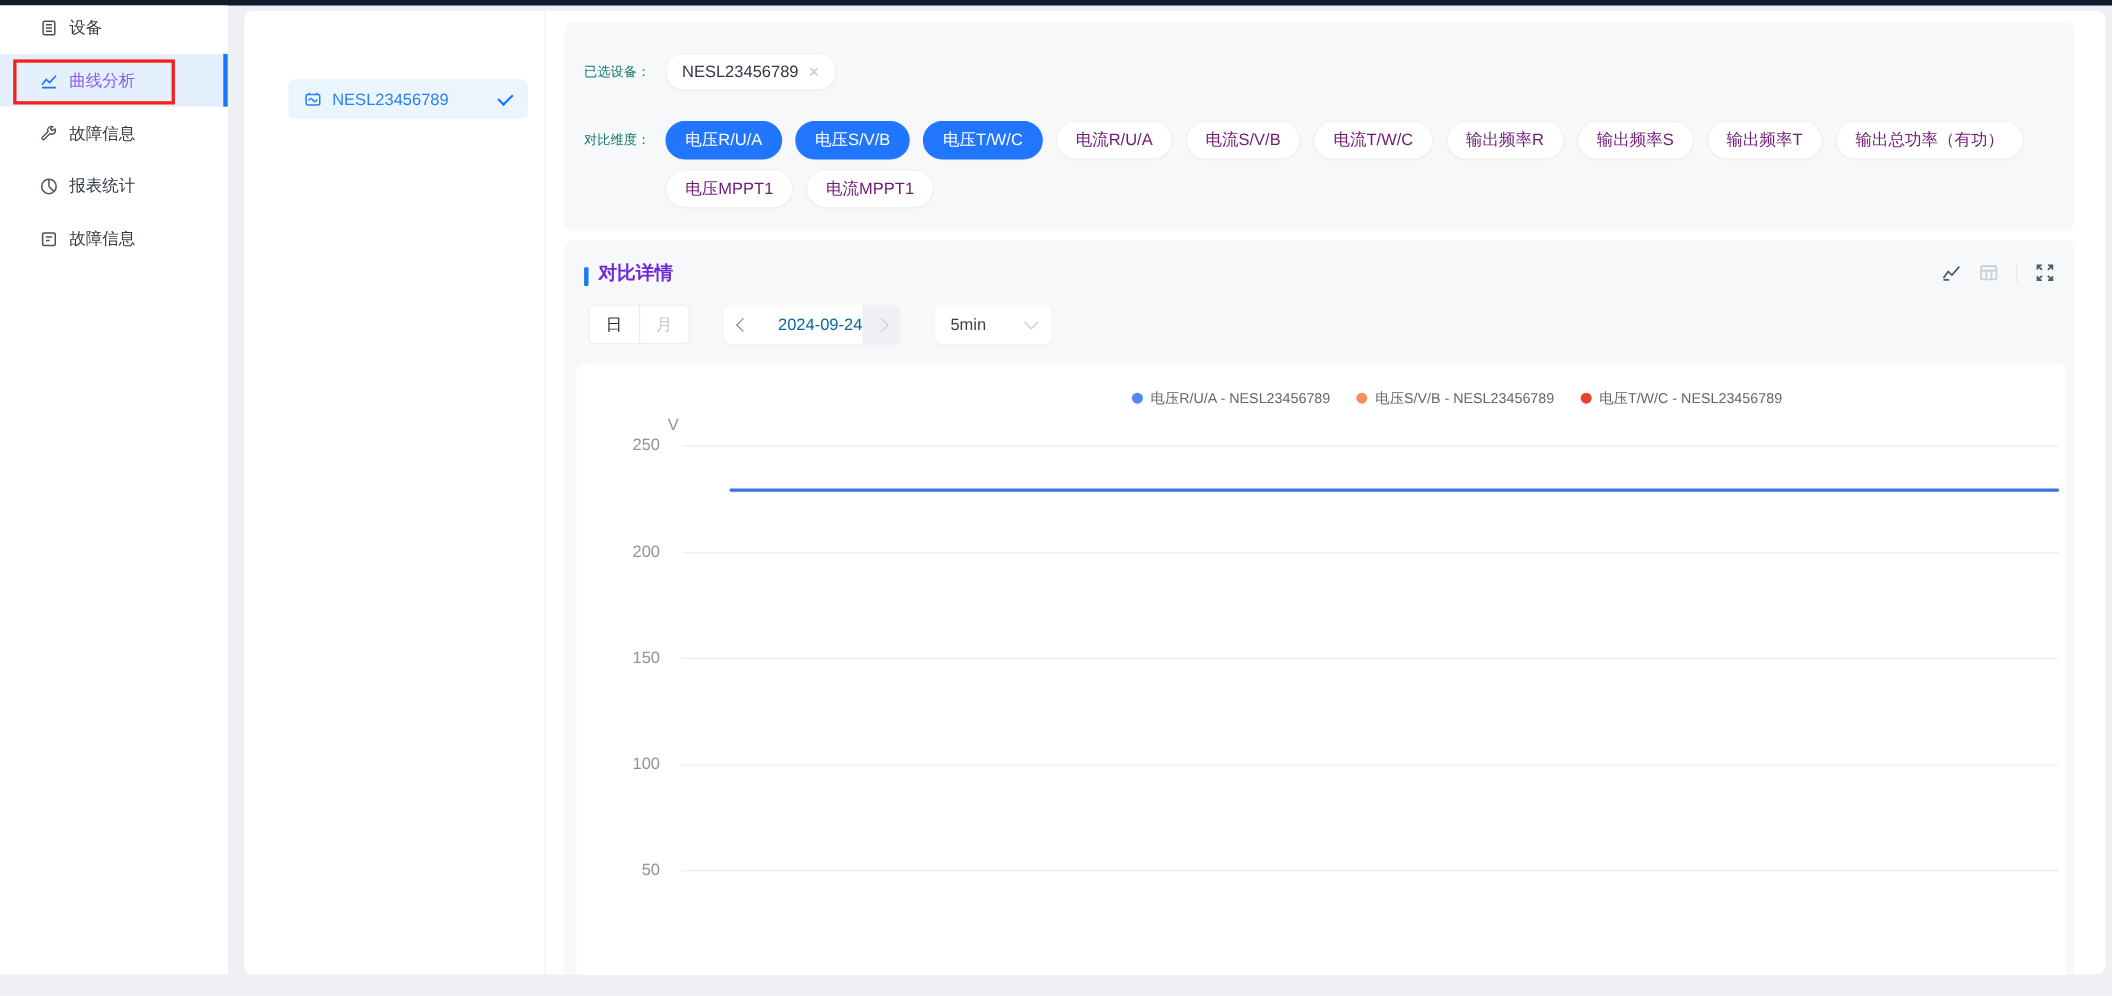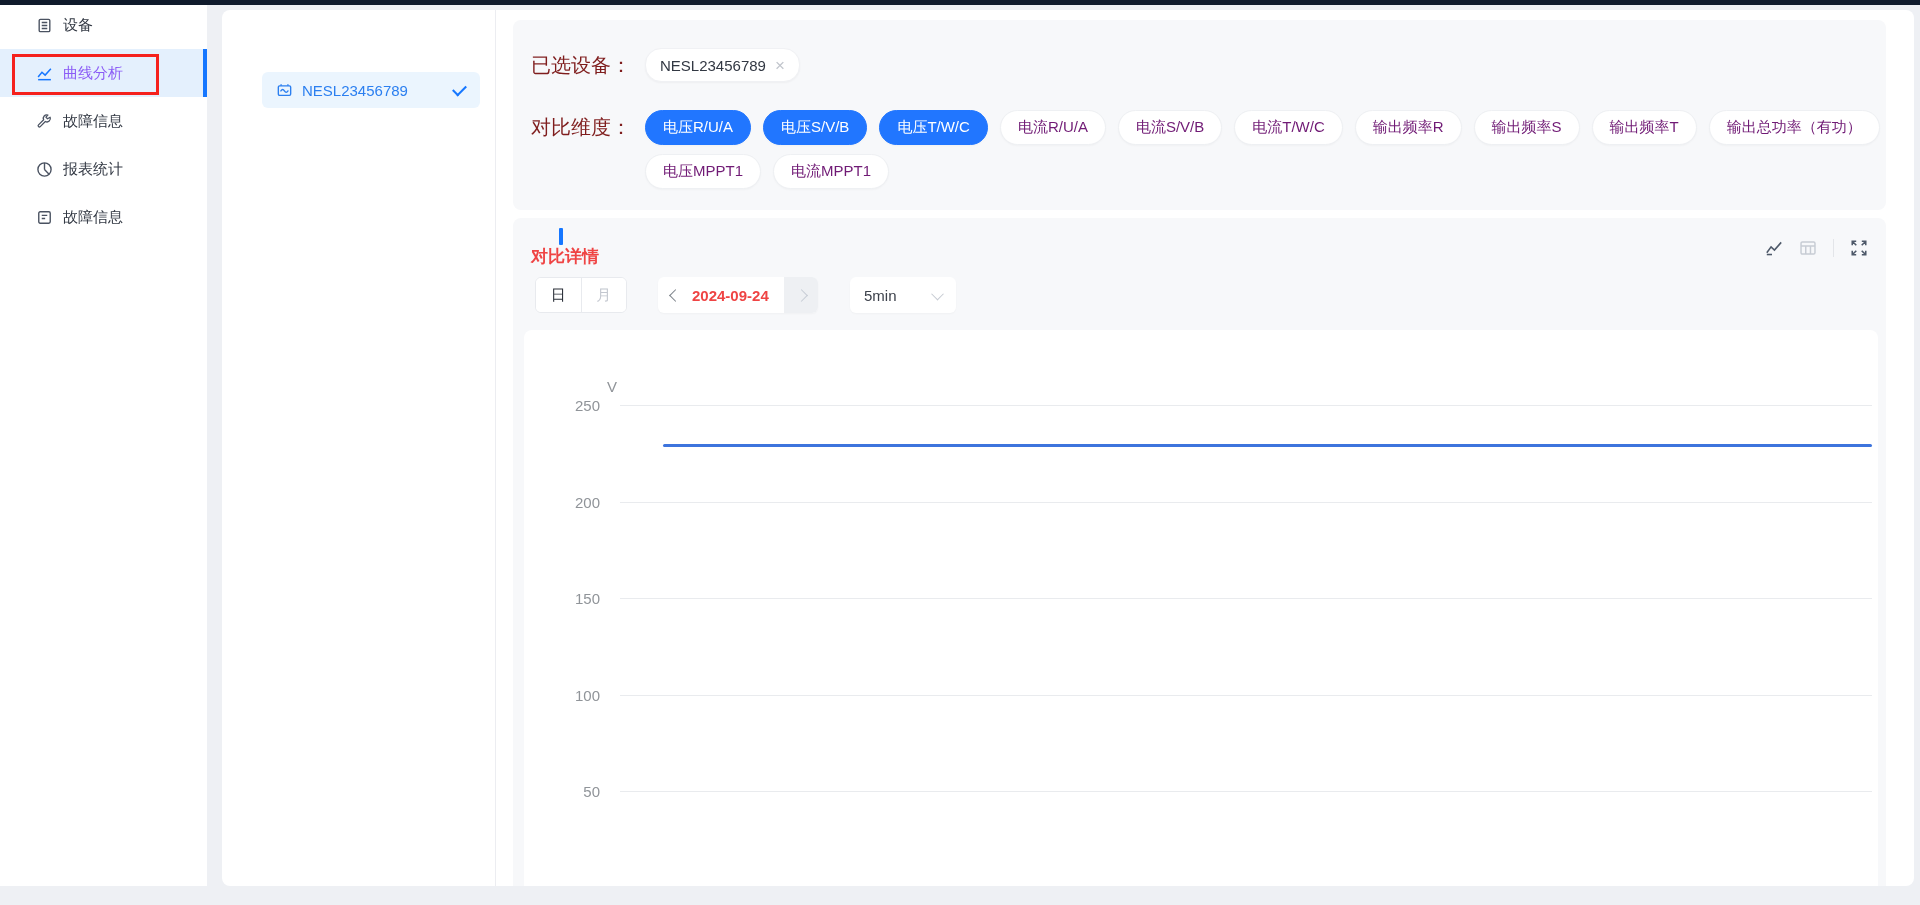--- a/index.html
+++ b/index.html
@@ -32,49 +32,49 @@
   .plant-row .t-icon{width:17px;height:17px;margin-right:9px;display:inline-flex;color:#2b7ff0;}
   .device-row{position:absolute;left:40px;top:62px;width:218px;height:36px;background:#ebf5fe;border-radius:6px;display:flex;align-items:center;padding:0 14px;box-sizing:border-box;color:#2b7ff0;font-size:15px;cursor:pointer;}
   .device-row .t-icon{width:17px;height:17px;margin-right:9px;display:inline-flex;color:#2b7ff0;}
   .t-icon svg{width:100%;height:100%;}
   .check{width:11px;height:6px;border-left:2px solid #1677ff;border-bottom:2px solid #1677ff;transform:rotate(-45deg);margin-left:auto;margin-top:-3px;}
 
   
   .main-pane{position:absolute;left:274px;top:0;right:0;bottom:0;}
   .filter-card{position:absolute;left:17px;top:10px;width:1373px;height:190px;background:#f7f8fa;border-radius:8px;box-sizing:border-box;}
   .f-row1{position:absolute;left:18px;top:28px;display:flex;align-items:center;}
-  .flabel{font-size:20px;color:#7f1d1d;font-weight:500;margin-right:14px;}
+  .flabel{font-size:12px;color:#0f766e;font-weight:500;margin-right:14px;}
   .chip{height:32px;background:#fff;border:1px solid #f0f1f4;border-radius:16px;display:inline-flex;align-items:center;padding:0 14px;font-size:15px;color:#323843;box-shadow:0 1px 2px rgba(0,0,0,.04);cursor:default;}
   .chip-x{margin-left:9px;color:#c1c5cc;font-size:17px;line-height:1;cursor:pointer;}
   .f-row2{position:absolute;left:18px;top:90px;display:flex;align-items:flex-start;}
   .f-row2 .flabel{line-height:35px;}
   .dim-rows{display:flex;flex-direction:column;gap:9px;}
   .dim-row{display:flex;gap:12px;}
   .pill{height:35px;padding:0 17px;border-radius:18px;background:#fff;border:1px solid #eef0f3;box-shadow:0 1px 2px rgba(0,0,0,.03);font-size:15px;color:#701a75;font-family:inherit;cursor:pointer;white-space:nowrap;}
   .pill.sel{background:#2176ff;border-color:#2176ff;color:#fff;font-weight:500;}
 
   
   .detail-card{position:absolute;left:17px;top:208px;width:1373px;height:668px;background:#f7f8fa;border-radius:8px 8px 0 0;}
   .detail-header{position:absolute;left:0;top:18px;right:0;height:24px;display:flex;align-items:center;padding:0 18px;}
-  .d-title{display:flex;align-items:center;font-size:17px;font-weight:700;color:#ef4444;flex-direction:column;}
+  .d-title{display:flex;align-items:flex-end;font-size:17px;font-weight:700;color:#6d28d9;}
   .tbar{width:4px;height:17px;background:#1677ff;border-radius:1px;margin-right:9px;}
   .tools{margin-left:auto;display:flex;align-items:center;gap:16px;}
   .tool{width:18px;height:18px;display:inline-flex;cursor:pointer;color:#4e5969;}
   .tool svg{width:18px;height:18px;}
   .tool.inactive{color:#c7ccd4;}
   .tool-divider{width:1px;height:18px;background:#e3e5e9;}
 
   .controls{position:absolute;left:22px;top:59px;height:36px;display:flex;align-items:center;}
   .segmented{display:flex;width:92px;height:36px;background:#fff;border:1px solid #e8eaee;border-radius:6px;box-sizing:border-box;overflow:hidden;}
   .seg-cell{flex:1;display:flex;align-items:center;justify-content:center;font-size:15px;color:#c3c7cf;cursor:pointer;background:#fff;}
   .seg-cell.active{color:#2a2f38;}
   .seg-cell + .seg-cell{border-left:1px solid #e8eaee;}
   .datenav{margin-left:31px;width:160px;height:36px;background:#fff;border-radius:6px;display:flex;align-items:center;box-shadow:0 1px 2px rgba(0,0,0,.03);overflow:hidden;}
   .dn-prev{width:34px;height:100%;display:flex;align-items:center;justify-content:center;color:#7a8088;cursor:pointer;}
-  .dn-date{flex:1;text-align:left;font-size:15px;color:#ef4444;font-weight:bold;}
+  .dn-date{flex:1;text-align:right;font-size:15px;color:#0369a1;}
   .dn-next{width:34px;height:100%;display:flex;align-items:center;justify-content:center;background:#eef0f3;color:#c6ccd5;cursor:not-allowed;}
   .select{margin-left:32px;width:106px;height:36px;background:#fff;border-radius:6px;display:flex;align-items:center;padding:0 14px;box-sizing:border-box;box-shadow:0 1px 2px rgba(0,0,0,.03);cursor:pointer;}
   .sel-value{font-size:15px;color:#3c414b;}
   .sel-chev{margin-left:auto;color:#c6cad2;}
   .chev{display:inline-block;width:8px;height:8px;border-left:1.6px solid currentColor;border-bottom:1.6px solid currentColor;}
   .chev.left{transform:rotate(45deg);}
   .chev.right{transform:rotate(-135deg);}
   .chev.down{transform:rotate(-45deg) translate(1px,-1px);}
 
   
@@ -234,20 +234,34 @@
               <span class="chev right"></span>
             </span>
         </div>
         <div class="select">
           <span class="sel-value">5min</span>
           <span class="sel-chev"><span class="chev down"></span></span>
         </div>
       </div>
 
       <div class="chart-panel">
+        <div class="legend" id="legend">
+            <div class="lg-item">
+              <span class="lg-dot" style="background:#4e87f0"></span>
+              <span class="lg-text">电压R/U/A - NESL23456789</span>
+            </div>
+            <div class="lg-item">
+              <span class="lg-dot" style="background:#f98f5b"></span>
+              <span class="lg-text">电压S/V/B - NESL23456789</span>
+            </div>
+            <div class="lg-item">
+              <span class="lg-dot" style="background:#e9402f"></span>
+              <span class="lg-text">电压T/W/C - NESL23456789</span>
+            </div>
+          </div>
         <div class="unit-label">V</div>
         <div id="grid">
             <div class="gridline" style="top:75px"></div>
             <div class="tick" style="top:75px">250</div>
             <div class="gridline" style="top:171.5px"></div>
             <div class="tick" style="top:171.5px">200</div>
             <div class="gridline" style="top:268px"></div>
             <div class="tick" style="top:268px">150</div>
             <div class="gridline" style="top:364.5px"></div>
             <div class="tick" style="top:364.5px">100</div>

